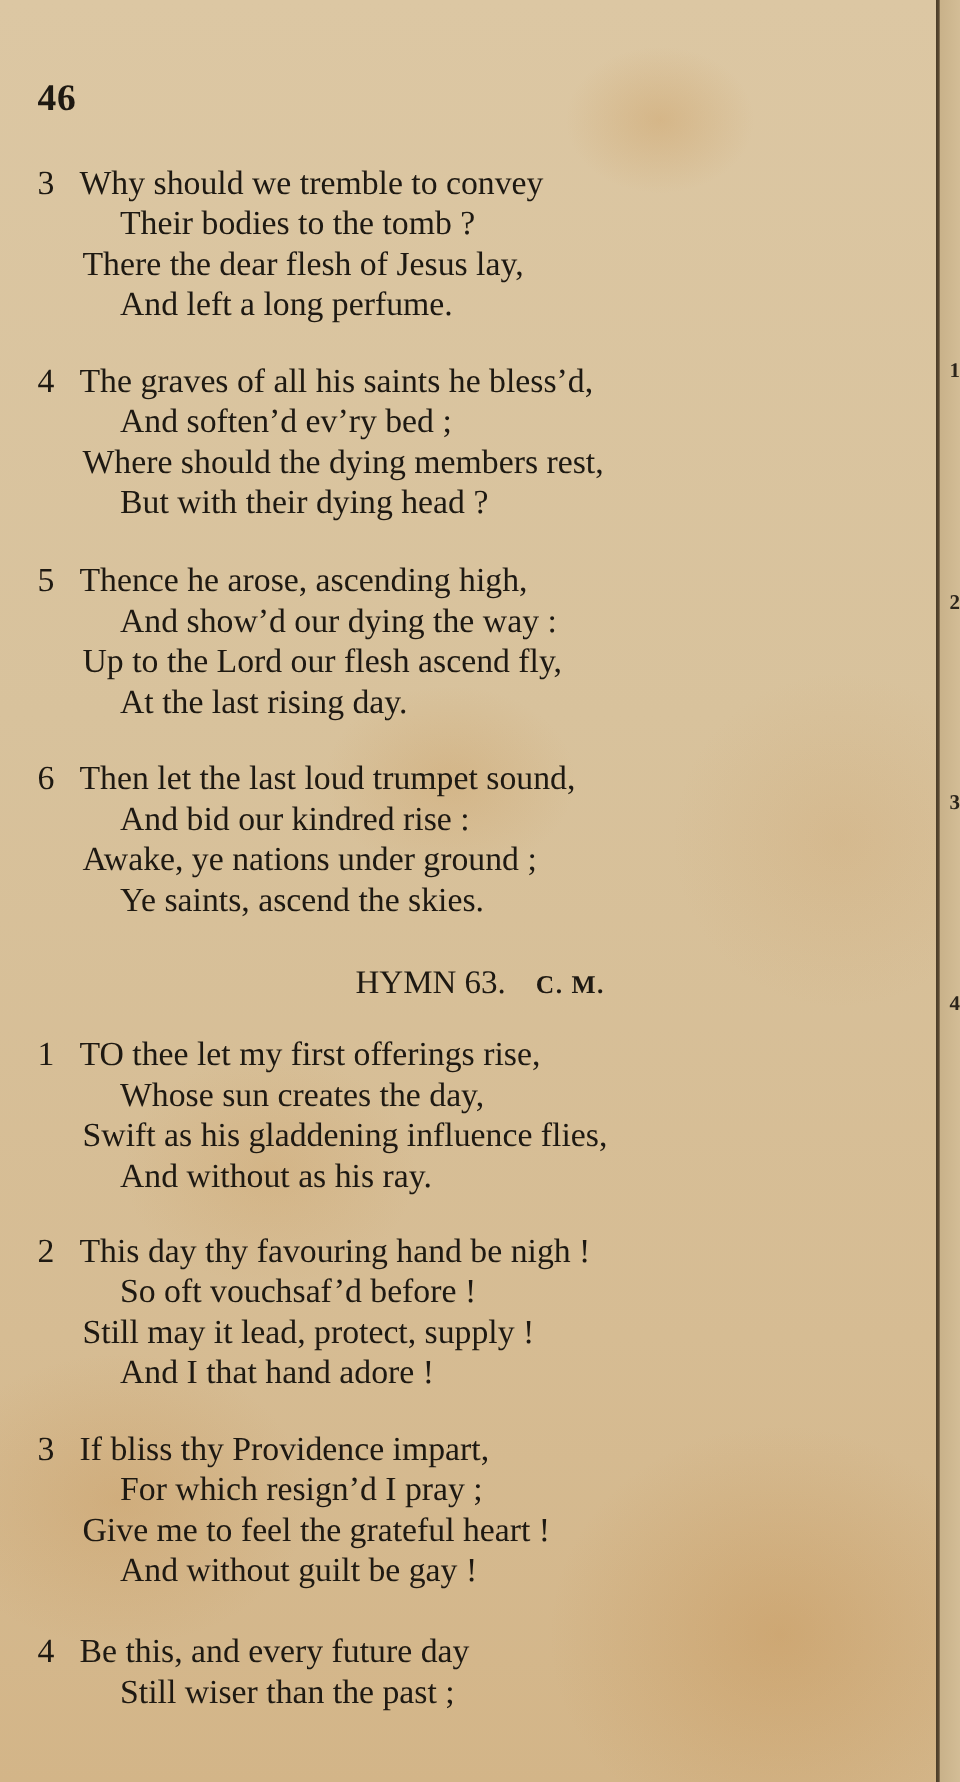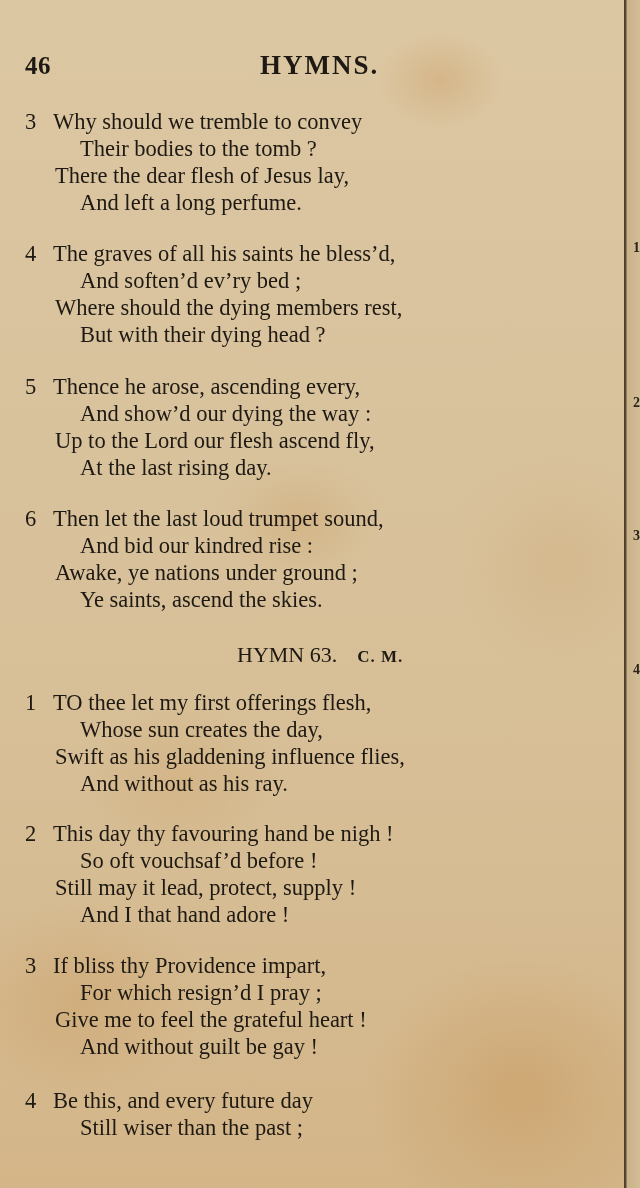--- a/index.html
+++ b/index.html
@@ -103,62 +103,61 @@
 <body>
 
 <div class="gutter"></div>
 <span class="gutter-mark" style="top:240px;">1</span>
 <span class="gutter-mark" style="top:395px;">2</span>
 <span class="gutter-mark" style="top:528px;">3</span>
 <span class="gutter-mark" style="top:662px;">4</span>
 
 <div class="running-head">
   <span class="page-num">46</span>
-  <span class="head-title">HYMNS.</span>
 </div>
 
 <div class="stanza" style="top:108px;">
   <span class="num">3</span>
   <span class="line l1">Why should we tremble to convey</span>
   <span class="line l2">Their bodies to the tomb ?</span>
   <span class="line l3">There the dear flesh of Jesus lay,</span>
   <span class="line l4">And left a long perfume.</span>
 </div>
 
 <div class="stanza" style="top:240px;">
   <span class="num">4</span>
   <span class="line l1">The graves of all his saints he bless’d,</span>
   <span class="line l2">And soften’d ev’ry bed ;</span>
   <span class="line l3">Where should the dying members rest,</span>
   <span class="line l4">But with their dying head ?</span>
 </div>
 
 <div class="stanza" style="top:373px;">
   <span class="num">5</span>
-  <span class="line l1">Thence he arose, ascending every,</span>
+  <span class="line l1">Thence he arose, ascending high,</span>
   <span class="line l2">And show’d our dying the way :</span>
   <span class="line l3">Up to the Lord our flesh ascend fly,</span>
   <span class="line l4">At the last rising day.</span>
 </div>
 
 <div class="stanza" style="top:505px;">
   <span class="num">6</span>
   <span class="line l1">Then let the last loud trumpet sound,</span>
   <span class="line l2">And bid our kindred rise :</span>
   <span class="line l3">Awake, ye nations under ground ;</span>
   <span class="line l4">Ye saints, ascend the skies.</span>
 </div>
 
 <div class="hymn-heading">
   <span>HYMN 63.</span><span class="meter">C. M.</span>
 </div>
 
 <div class="stanza" style="top:689px;">
   <span class="num">1</span>
-  <span class="line l1">TO thee let my first offerings flesh,</span>
+  <span class="line l1">TO thee let my first offerings rise,</span>
   <span class="line l2">Whose sun creates the day,</span>
   <span class="line l3">Swift as his gladdening influence flies,</span>
   <span class="line l4">And without as his ray.</span>
 </div>
 
 <div class="stanza" style="top:820px;">
   <span class="num">2</span>
   <span class="line l1">This day thy favouring hand be nigh !</span>
   <span class="line l2">So oft vouchsaf’d before !</span>
   <span class="line l3">Still may it lead, protect, supply !</span>

